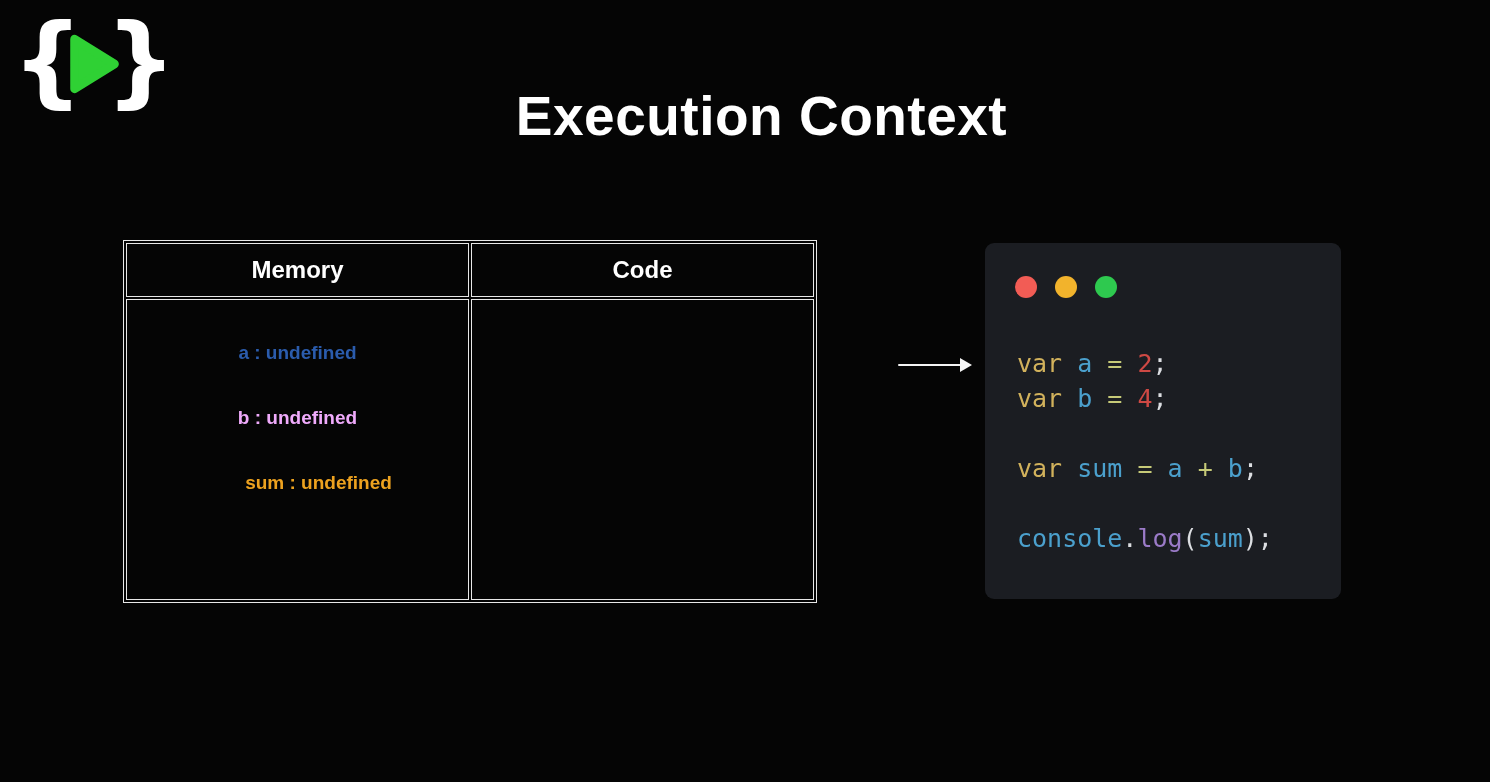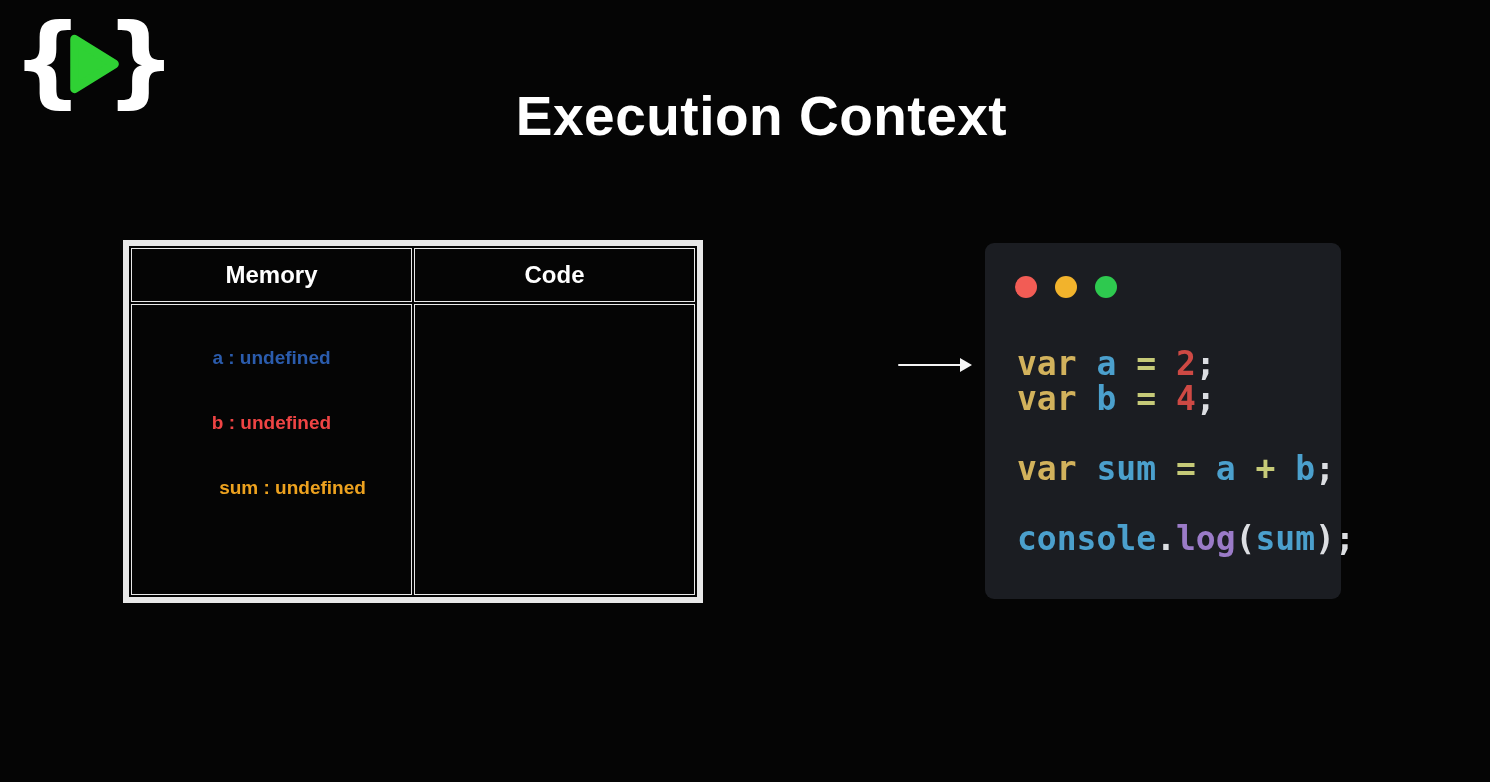--- a/index.html
+++ b/index.html
@@ -44,25 +44,25 @@
     color: #ffffff;
     letter-spacing: 0.5px;
     margin-left: 39px;
   }
 
   
   table.ec-table {
     position: absolute;
     left: 123px;
     top: 240px;
-    width: 580px;
+    width: 694px;
     height: 363px;
     border-collapse: separate;
     border-spacing: 2px;
-    border: 6px solid #b91c1c;
+    border: 1px solid #b91c1c;
     table-layout: fixed;
   }
   table.ec-table th,
   table.ec-table td {
     border: 1px solid #e8e8e8;
     width: 50%;
   }
   table.ec-table th {
     height: 54px;
     font-size: 24px;
@@ -130,22 +130,22 @@
     width: 22px;
     height: 22px;
     border-radius: 50%;
     display: inline-block;
   }
   .code-block {
     position: absolute;
     left: 32px;
     top: 103px;
     font-family: "DejaVu Sans Mono", monospace;
-    font-size: 33px;
-    font-weight: bold;
+    font-size: 25px;
+    font-weight: normal;
     line-height: 35px;
     white-space: pre;
   }
   .code-line { min-height: 35px; }
 </style>
 </head>
 <body style="background: rgb(5, 5, 5);">
 
 <div class="logo">
   <span class="brace" style="color: rgb(255, 255, 255);">{</span>
@@ -164,21 +164,21 @@
     <tr>
       <th style="border-color: rgb(232, 232, 232);">Memory</th>
       <th style="border-color: rgb(232, 232, 232);">Code</th>
     </tr>
   </thead>
   <tbody>
     <tr>
       <td style="border-color: rgb(232, 232, 232);">
         <div class="memory-list">
             <div class="memory-item" style="color: rgb(43, 92, 173);">a : undefined</div>
-            <div class="memory-item" style="color: #ef4444;">b : undefined</div>
+            <div class="memory-item" style="color: #f0abfc;">b : undefined</div>
             <div class="memory-item" style="color: rgb(237, 162, 31); margin-left: 42px;">sum : undefined</div>
           </div>
       </td>
       <td style="border-color: rgb(232, 232, 232);"></td>
     </tr>
   </tbody>
 </table>
 
 <div class="arrow">
   <div class="arrow-shaft" style="background: rgb(245, 245, 245);"></div>

